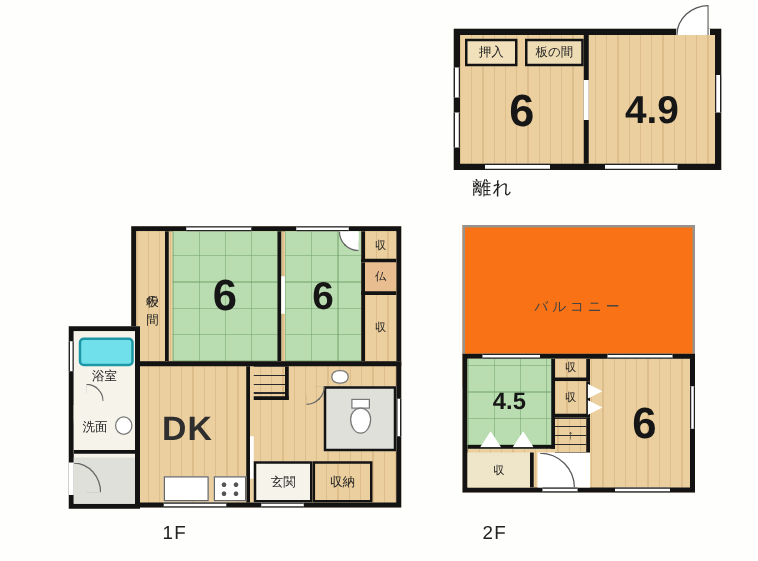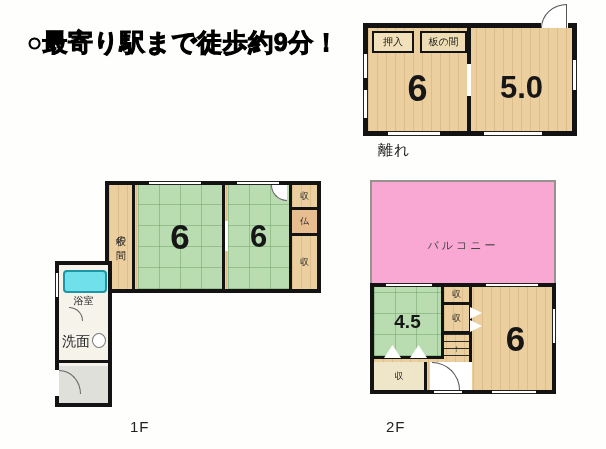--- a/index.html
+++ b/index.html
@@ -40,40 +40,39 @@
   .tri-up{position:absolute;background:#fff;clip-path:polygon(50% 0,100% 100%,0 100%);}
   .tri-right{position:absolute;background:#fff;clip-path:polygon(0 0,100% 50%,0 100%);}
   .vtext{writing-mode:vertical-rl;letter-spacing:2px;}
 </style>
 </head>
 <body>
 
 <div class="canvas">
 
   <div class="abs" style="left:27px;top:24px;">
-    <div class="headline">○最寄り駅まで徒歩約9分！</div>
   </div>
 
   <div class="abs plan wood" style="left:363px;top:23px;width:214px;height:113px;">
 
     <div class="abs" style="left:99px;top:0;width:4px;height:103px;background:#131313;"></div>
     <div class="wallgap" style="left:99px;top:36px;width:4px;height:32px;"></div>
 
     <div class="abs lbl wood-light" style="left:4px;top:3px;width:42px;height:22px;border:2px solid #131313;font-size:10px;">
         <span>押入</span>
       </div>
     <div class="abs lbl" style="left:52px;top:3px;width:47px;height:22px;border:2px solid #131313;background:#eedcb4;font-size:10px;">
         <span>板の間</span>
       </div>
 
     <div class="abs sz" style="left:0;top:38px;width:99px;height:46px;font-size:36px;">
         <span>6</span>
       </div>
     <div class="abs sz" style="left:103px;top:36px;width:101px;height:48px;font-size:31px;">
-        <span>5.0</span>
+        <span>4.9</span>
       </div>
 
     <div class="wallgap" style="left:173px;top:-5px;width:27px;height:5px;"></div>
     <div class="arc" style="left:173px;top:-24px;width:26px;height:24px;border-top:1.5px solid #555;border-left:1.5px solid #555;border-right:1.5px solid #555;border-radius:100% 0 0 0;"></div>
 
     <div class="winv" style="left:-5px;top:26px;width:5px;height:24px;"></div>
     <div class="winv" style="left:-5px;top:62px;width:5px;height:28px;"></div>
     <div class="winv" style="left:204px;top:32px;width:5px;height:30px;"></div>
     <div class="winh" style="left:20px;top:103px;width:52px;height:5px;"></div>
     <div class="winh" style="left:116px;top:103px;width:58px;height:5px;"></div>
@@ -100,47 +99,79 @@
           <span>仏</span>
         </div>
       <div class="abs lbl wood" style="left:180px;top:51px;width:28px;height:53px;border-left:3px solid #131313;font-size:9px;">
           <span>収</span>
         </div>
       <div class="winh" style="left:40px;top:-4px;width:52px;height:4px;"></div>
       <div class="winh" style="left:128px;top:-4px;width:42px;height:4px;"></div>
       <div class="arc" style="left:162px;top:0;width:16px;height:16px;border-bottom:1.3px solid #666;border-left:1.3px solid #666;border-radius:0 0 0 100%;"></div>
     </div>
 
+    <div class="abs plan4 wood" style="left:50px;top:108px;width:216px;height:117px;">
+
+      <div class="abs" style="left:0;top:0;width:91px;height:109px;border-right:3px solid #131313;">
+        <div class="abs sz" style="left:6px;top:30px;width:70px;height:40px;font-size:27px;font-weight:700;color:#2e2e2e;letter-spacing:1px;">
+            <span>DK</span>
+          </div>
+        <div class="ksink" style="left:22px;top:88px;width:34px;height:18px;"></div>
+        <div class="stove" style="left:62px;top:88px;width:24px;height:18px;"></div>
+      </div>
+      <div class="wallgap" style="left:91px;top:56px;width:3px;height:34px;"></div>
+
+      <div class="abs stairs" style="left:94px;top:0;width:28px;height:27px;border-right:3px solid #131313;border-bottom:3px solid #131313;"></div>
+
+      <div class="sink-round" style="left:156px;top:3px;width:12px;height:9px;border-radius:45%;"></div>
+
+      <div class="abs grayroom" style="left:150px;top:16px;width:58px;height:52px;border:2.5px solid #131313;">
+        <div class="toilet-tank" style="left:20px;top:8px;"></div>
+        <div class="toilet-bowl" style="left:19px;top:15px;"></div>
+        <div class="arc" style="left:-16px;top:-2px;width:15px;height:15px;border-bottom:1.3px solid #666;border-right:1.3px solid #666;border-radius:0 0 100% 0;background:transparent;"></div>
+      </div>
+
+      <div class="abs lbl whiteroom" style="left:94px;top:76px;width:47px;height:33px;border:2.5px solid #131313;font-size:10px;">
+          <span>玄関</span>
+        </div>
+      <div class="abs lbl wood" style="left:141px;top:76px;width:48px;height:33px;border:2.5px solid #131313;font-size:10px;">
+          <span>収納</span>
+        </div>
+
+      <div class="winh" style="left:22px;top:109px;width:50px;height:4px;"></div>
+      <div class="wallgap" style="left:100px;top:109px;width:34px;height:4px;border-top:1.3px solid #222;border-bottom:1.3px solid #222;box-sizing:border-box;"></div>
+      <div class="winv" style="left:208px;top:26px;width:4px;height:30px;"></div>
+    </div>
 
     <div class="abs plan4" style="left:0;top:80px;width:57px;height:146px;background:#f5f3ea;">
       <div class="abs whiteroom" style="left:0;top:0;width:49px;height:74px;border-bottom:3px solid #131313;">
         <div class="tub" style="left:4px;top:5px;width:40px;height:19px;"></div>
         <div class="abs lbl" style="left:0;top:28px;width:49px;height:16px;font-size:10px;">
             <span>浴室</span>
           </div>
         <div class="arc" style="left:10px;top:42px;width:14px;height:14px;border-top:1.3px solid #666;border-right:1.3px solid #666;border-radius:0 100% 0 0;background:transparent;"></div>
       </div>
       <div class="abs whiteroom" style="left:0;top:59px;width:49px;height:39px;border-bottom:3px solid #131313;">
-        <div class="abs lbl" style="left:0;top:10px;width:34px;height:16px;font-size:14px;">
+        <div class="abs lbl" style="left:0;top:10px;width:34px;height:16px;font-size:10px;">
             <span>洗面</span>
           </div>
         <div class="sink-round" style="left:33px;top:9px;width:12px;height:13px;"></div>
       </div>
       <div class="abs grayroom" style="left:0;top:101px;width:49px;height:37px;">
         <div class="arc" style="left:0;top:4px;width:22px;height:24px;border-top:1.3px solid #666;border-right:1.3px solid #666;border-radius:0 100% 0 0;background:transparent;"></div>
       </div>
       <div class="winv" style="left:-4px;top:8px;width:4px;height:24px;"></div>
       <div class="wallgap" style="left:-4px;top:105px;width:4px;height:26px;"></div>
     </div>
   </div>
   <div class="abs cap" style="left:84px;top:418px;margin-left:46px;">1F</div>
 
   <div class="abs" style="left:370px;top:180px;width:186px;height:214px;">
 
-    <div class="abs lbl" style="left:0;top:0;width:186px;height:130px;background:#f9a8d4;border:2px solid #95938c;font-size:11px;letter-spacing:3px;color:#444;">
+    <div class="abs lbl" style="left:0;top:0;width:186px;height:130px;background:#f97316;border:2px solid #95938c;font-size:11px;letter-spacing:3px;color:#444;">
         <span>バルコニー</span>
       </div>
 
     <div class="abs plan4 wood" style="left:0;top:103px;width:186px;height:111px;">
 
       <div class="abs tatami sz" style="left:0;top:0;width:70px;height:72px;border-right:3px solid #131313;border-bottom:3px solid #131313;font-size:19px;">
           <span>4.5</span>
         </div>
       <div class="tri-up" style="left:10px;top:58px;width:17px;height:13px;"></div>
       <div class="tri-up" style="left:36px;top:58px;width:17px;height:13px;"></div>

